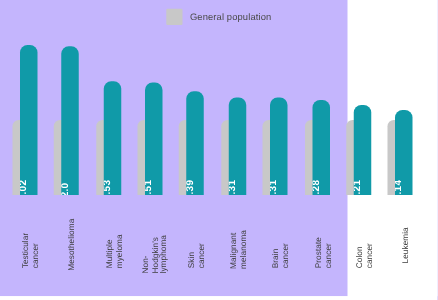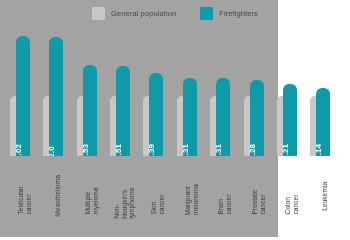--- a/index.html
+++ b/index.html
@@ -11,21 +11,21 @@
     width: 350px;
     height: 237px;
     font-family: "Liberation Sans", sans-serif;
     overflow: hidden;
   }
 
   #chart-root {
     position: relative;
     width: 278px;
     height: 237px;
-    background: #a3a3a3;
+    background: #c4b5fd;
     box-sizing: border-box;
   }
 
   
   .legend {
     position: absolute;
     top: 7px;
     left: 0;
     width: 350px;
     display: flex;
@@ -134,24 +134,20 @@
 </head>
 <body>
 
 <div id="chart-root">
 
   <div class="legend">
     <div class="legend-entry">
       <span class="legend-swatch" style="background:#c8c8c8;"></span>
       <span class="legend-label">General population</span>
     </div>
-    <div class="legend-entry">
-      <span class="legend-swatch" style="background:#109aa8;"></span>
-      <span class="legend-label">Firefighters</span>
-    </div>
   </div>
 
   <div class="plot">
     <div class="baseline"></div>
   <div class="bar-group" style="left: 1.7px;">
         <div class="bar-gray" style="height: 59.5349px; background: rgb(200, 200, 200);"></div>
         <div class="bar-teal" style="height: 120.26px; background: rgb(16, 154, 168);">
           <span class="bar-value">2.02</span>
         </div>
       </div>

